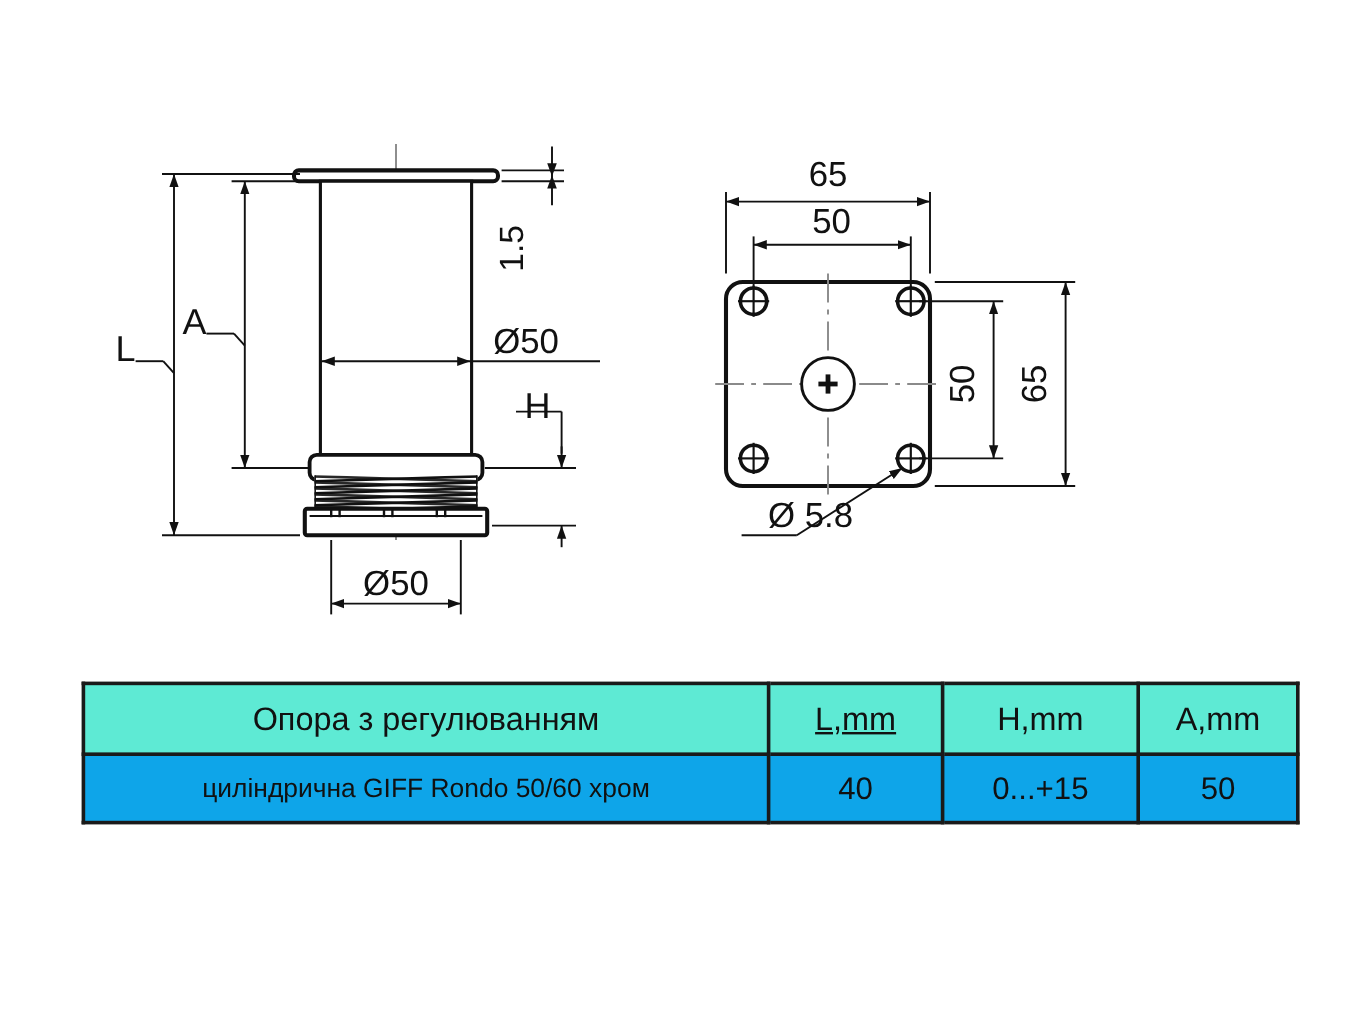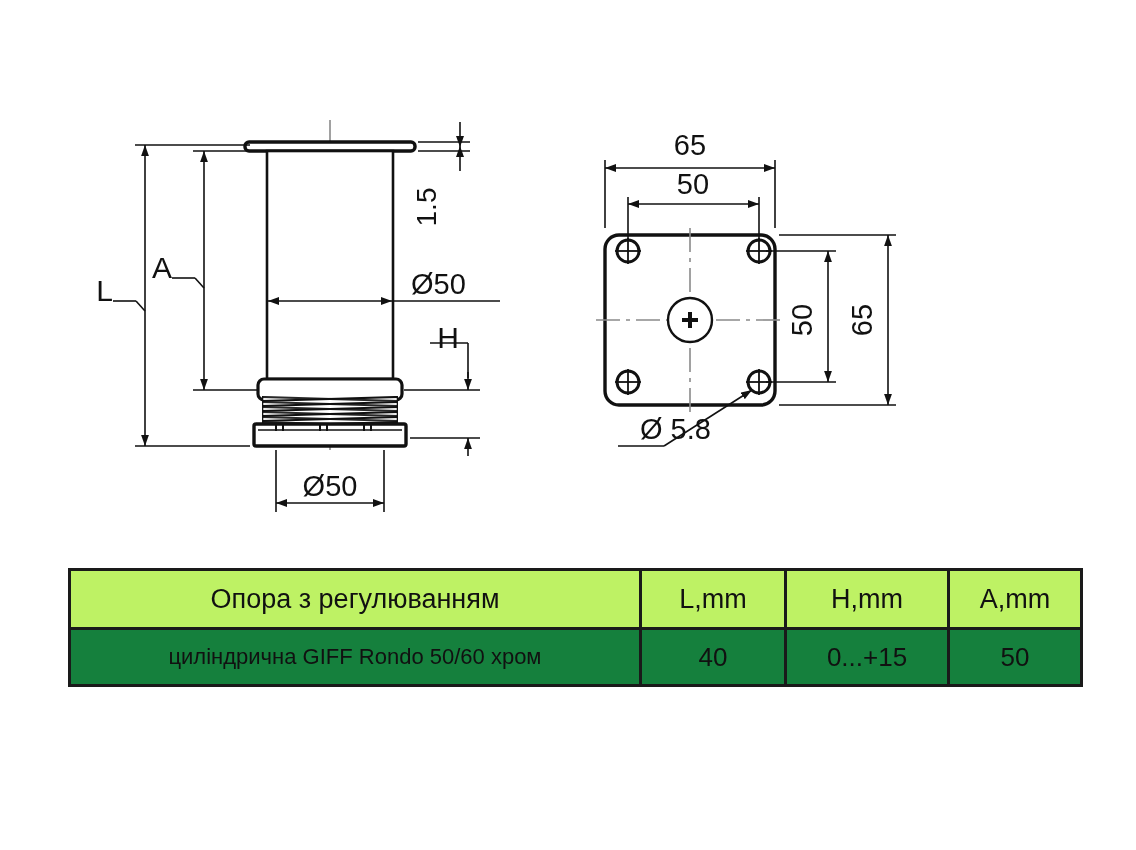--- a/index.html
+++ b/index.html
@@ -37,34 +37,34 @@
     table-layout: fixed;
   }
   #spec-table td, #spec-table th {
     border: 3px solid #1a1a1a;
     text-align: center;
     vertical-align: middle;
     font-weight: normal;
     padding: 0;
   }
   #spec-table thead th {
-    background: #bef264;
+    background: #5eead4;
     height: 56px;
     font-size: 27px;
   }
   #spec-table tbody td {
-    background: #15803d;
+    background: #0ea5e9;
     height: 54px;
     font-size: 26px;
   }
   #spec-table tbody td.name-cell {
     font-size: 22px;
   }
   #spec-table th.name-col { width: 568px; }
-  #spec-table th.l-col    { width: 142px; }
+  #spec-table th.l-col    { width: 142px; text-decoration: underline; }
   #spec-table th.h-col    { width: 160px; }
   #spec-table th.a-col    { width: 130px; text-align: center; }
 
   
   svg text {
     font-family: "Liberation Sans", sans-serif;
     fill: #111111;
   }
 </style>
 </head>

